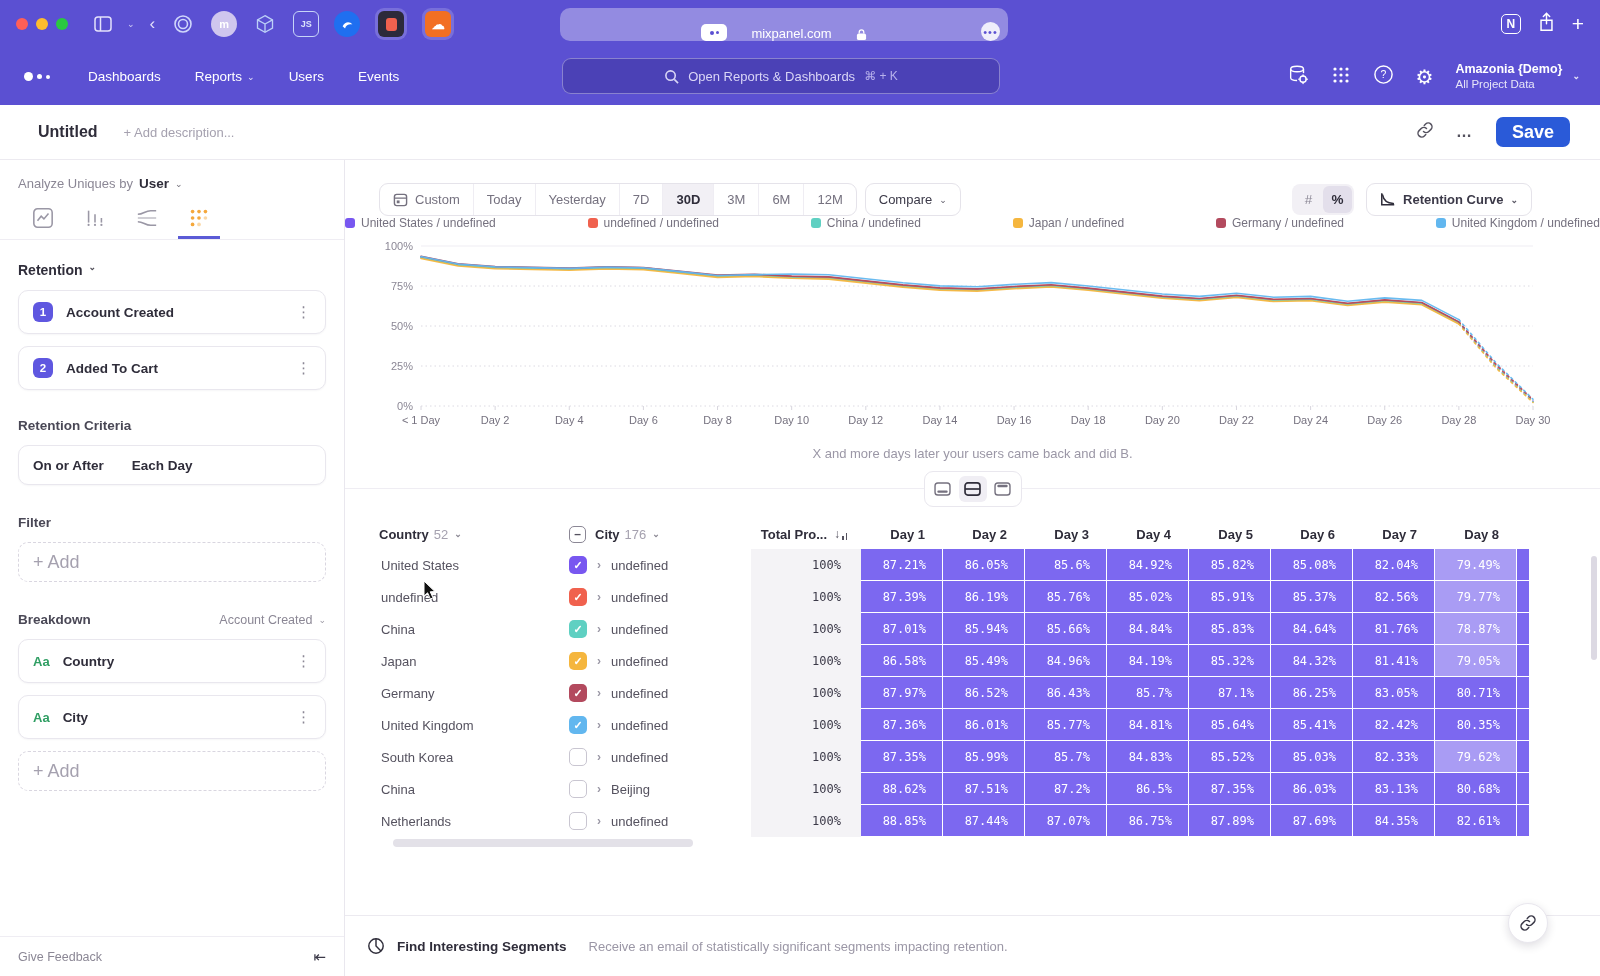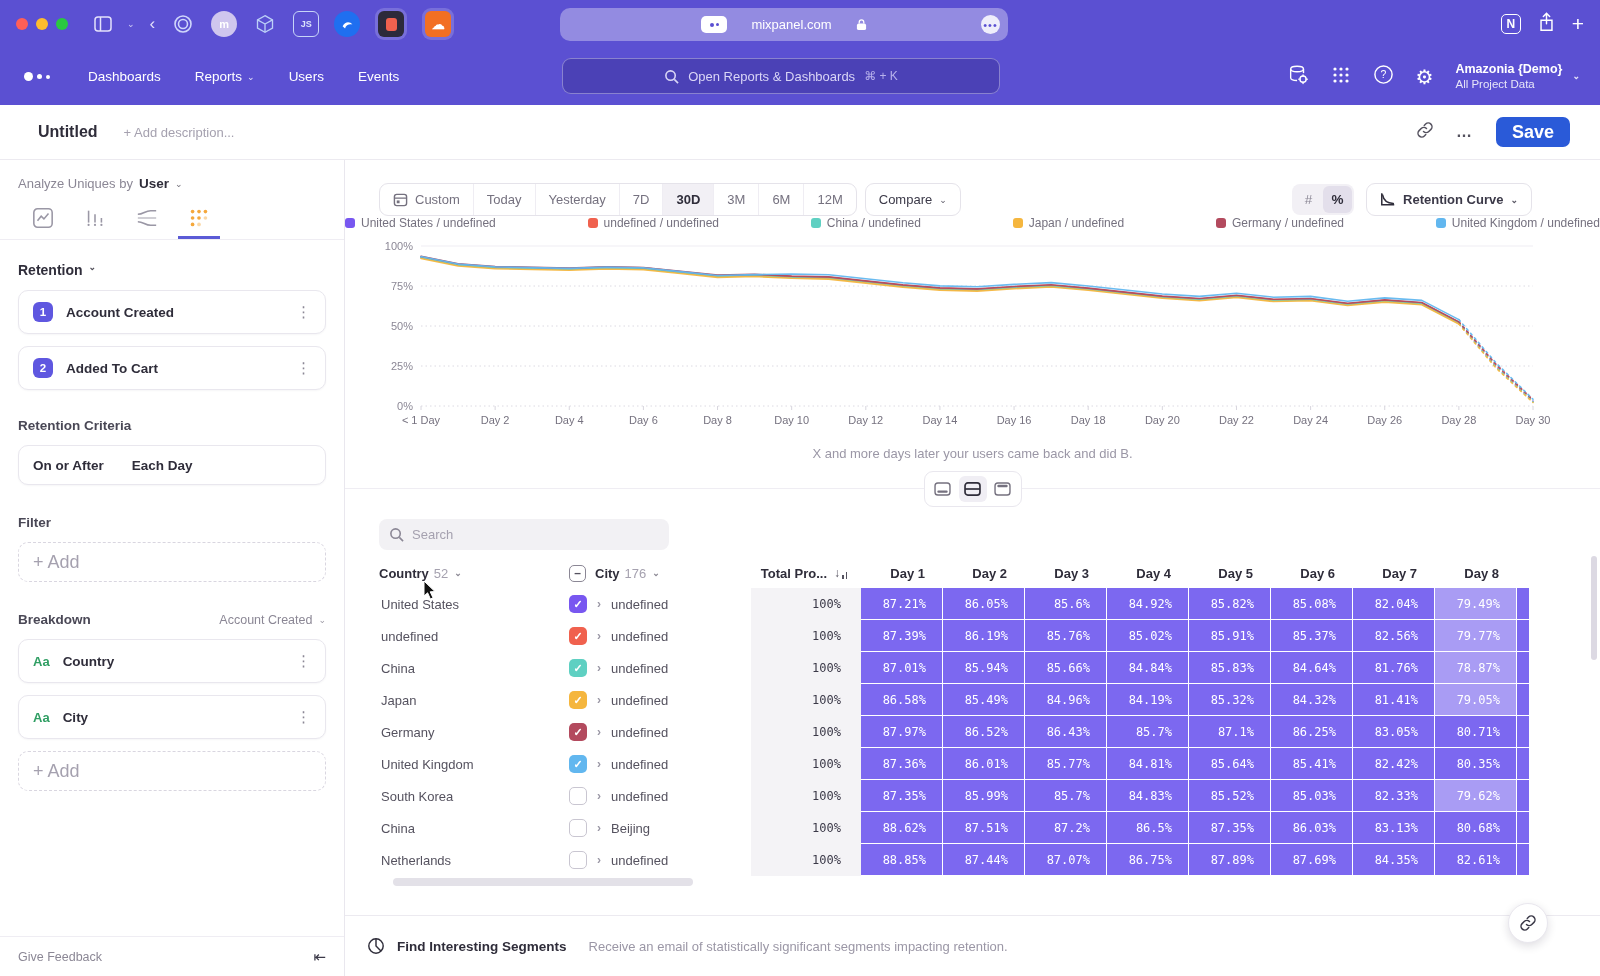--- a/index.html
+++ b/index.html
@@ -8,21 +8,21 @@
 
   
   .chrome{height:48px;background:#5b50d2;position:relative;display:flex;align-items:center;padding:0 16px;gap:12px}
   .traffic{display:flex;gap:8px;margin-right:14px}
   .traffic span{width:12px;height:12px;border-radius:50%}
   .t-red{background:#ff5f57}.t-yellow{background:#febc2e}.t-green{background:#2ac840}
   .chrome-ic{display:flex;align-items:center;gap:15px;color:#e4e1fb}
   .chrome-ic svg{display:block}
   .ext{width:26px;height:26px;border-radius:7px;display:flex;align-items:center;justify-content:center;font-size:11px;font-weight:700}
   .ext-hl{background:rgba(255,255,255,.18);width:32px;height:32px;border-radius:9px;display:flex;align-items:center;justify-content:center}
-  .addr{position:absolute;left:560px;top:8px;width:448px;height:33px;border-radius:10px;background:rgba(255,255,255,.34);display:flex;align-items:center;justify-content:center;color:#fff;font-size:13px;gap:24px}
+  .addr{position:absolute;left:560px;top:8px;width:448px;height:33px;border-radius:10px;background:rgba(255,255,255,.34);display:flex;align-items:flex-end;justify-content:center;color:#fff;font-size:13px;gap:24px}
   .addr .badge{width:26px;height:17px;border-radius:5px;background:#fff;display:flex;align-items:center;justify-content:center;gap:2px}
   .addr .badge i{width:4px;height:4px;border-radius:50%;background:#5b50d2}
   .addr .badge i:last-child{width:3px;height:3px}
   .addr .more{position:absolute;right:8px;width:19px;height:19px;border-radius:50%;background:rgba(255,255,255,.85);color:#5b50d2;display:flex;align-items:center;justify-content:center;font-size:11px;letter-spacing:1px}
   .chrome-right{position:absolute;right:16px;display:flex;gap:17px;align-items:center;color:#fff}
 
   
   .nav{height:57px;background:#5b50d2;position:relative;display:flex;align-items:center;color:#fff;padding:0 24px}
   .logo{display:flex;align-items:center;gap:4px;margin-right:38px}
   .logo i{border-radius:50%;background:#fff;display:block}
@@ -522,27 +522,20 @@
         <span class="vt">
             <svg width="17" height="14" viewBox="0 0 18 15" fill="none" stroke="#75717f" stroke-width="1.5">
               <rect x="1" y="1" width="16" height="13" rx="3"></rect>
               <rect x="3.5" y="3" width="11" height="2.5" rx="1" fill="#75717f" stroke="none"></rect>
             </svg>
           </span>
       </div>
     </div>
 
     <div class="table-wrap">
-      <div class="tsearch">
-        <svg width="15" height="15" viewBox="0 0 16 16" fill="none" stroke="#8b8795" stroke-width="1.7">
-            <circle cx="7" cy="7" r="5"></circle>
-            <line x1="11" y1="11" x2="15" y2="15"></line>
-          </svg>
-        <span>Search</span>
-      </div>
       <div class="grid" id="table-grid">
           <div class="th">
             <span>Country</span>
             <span class="cnt">52</span>
             <span class="chev">⌄</span>
           </div>
           <div class="th">
             <span class="cb-h">–</span>
             <span>City</span>
             <span class="cnt">176</span>

